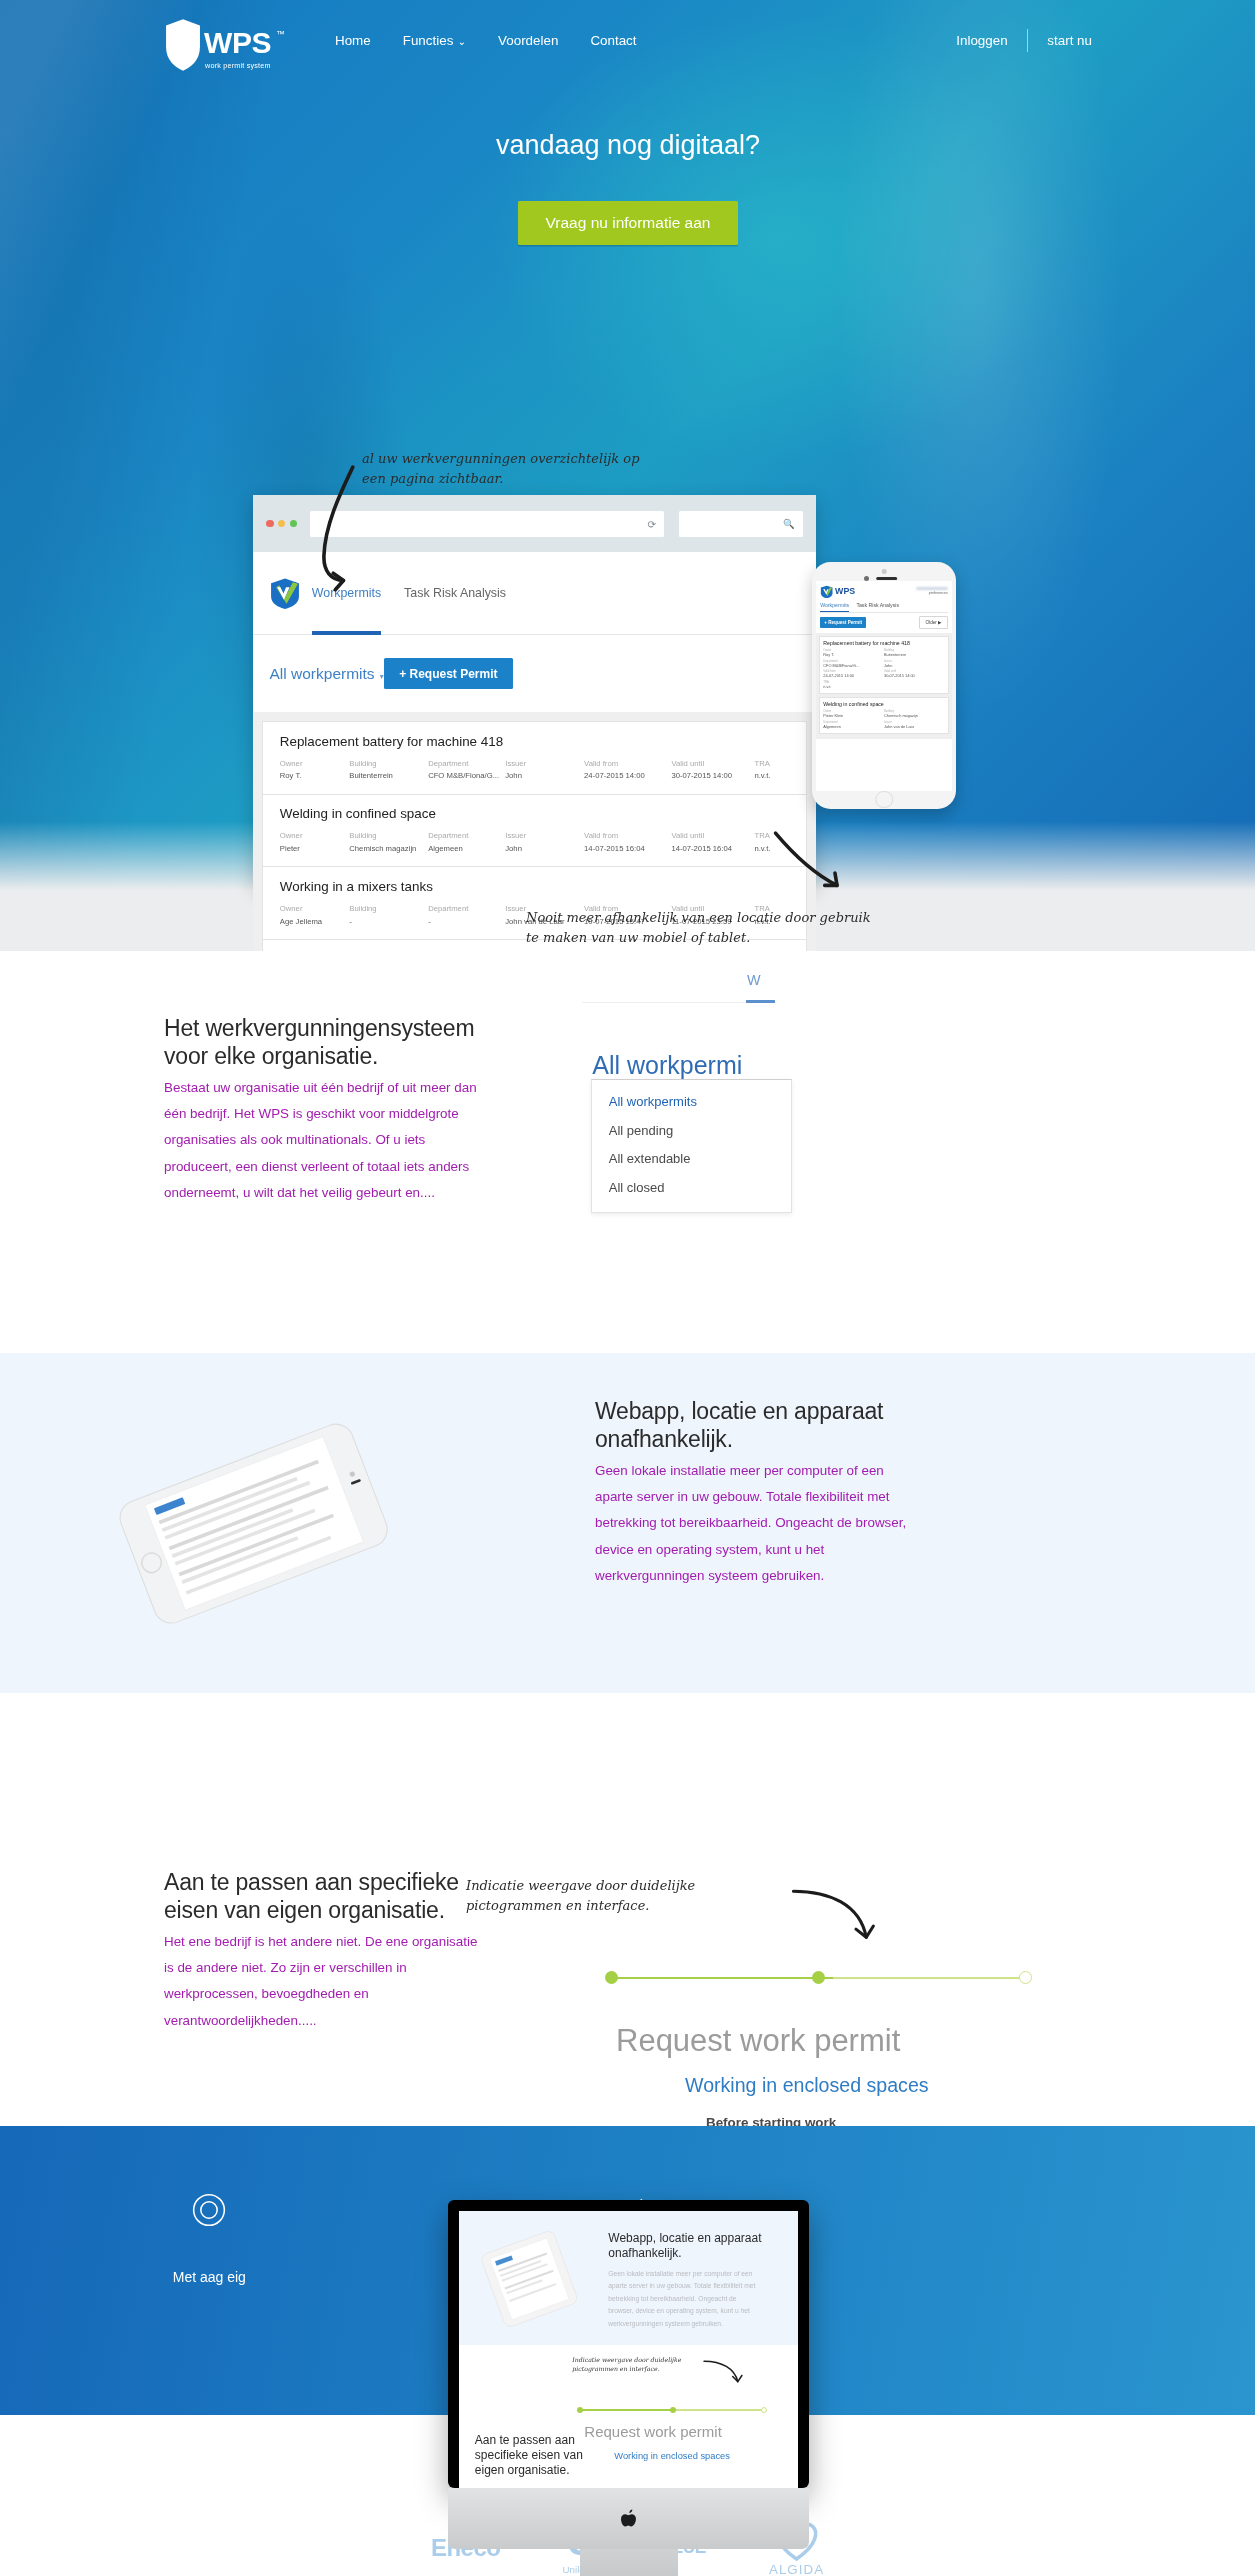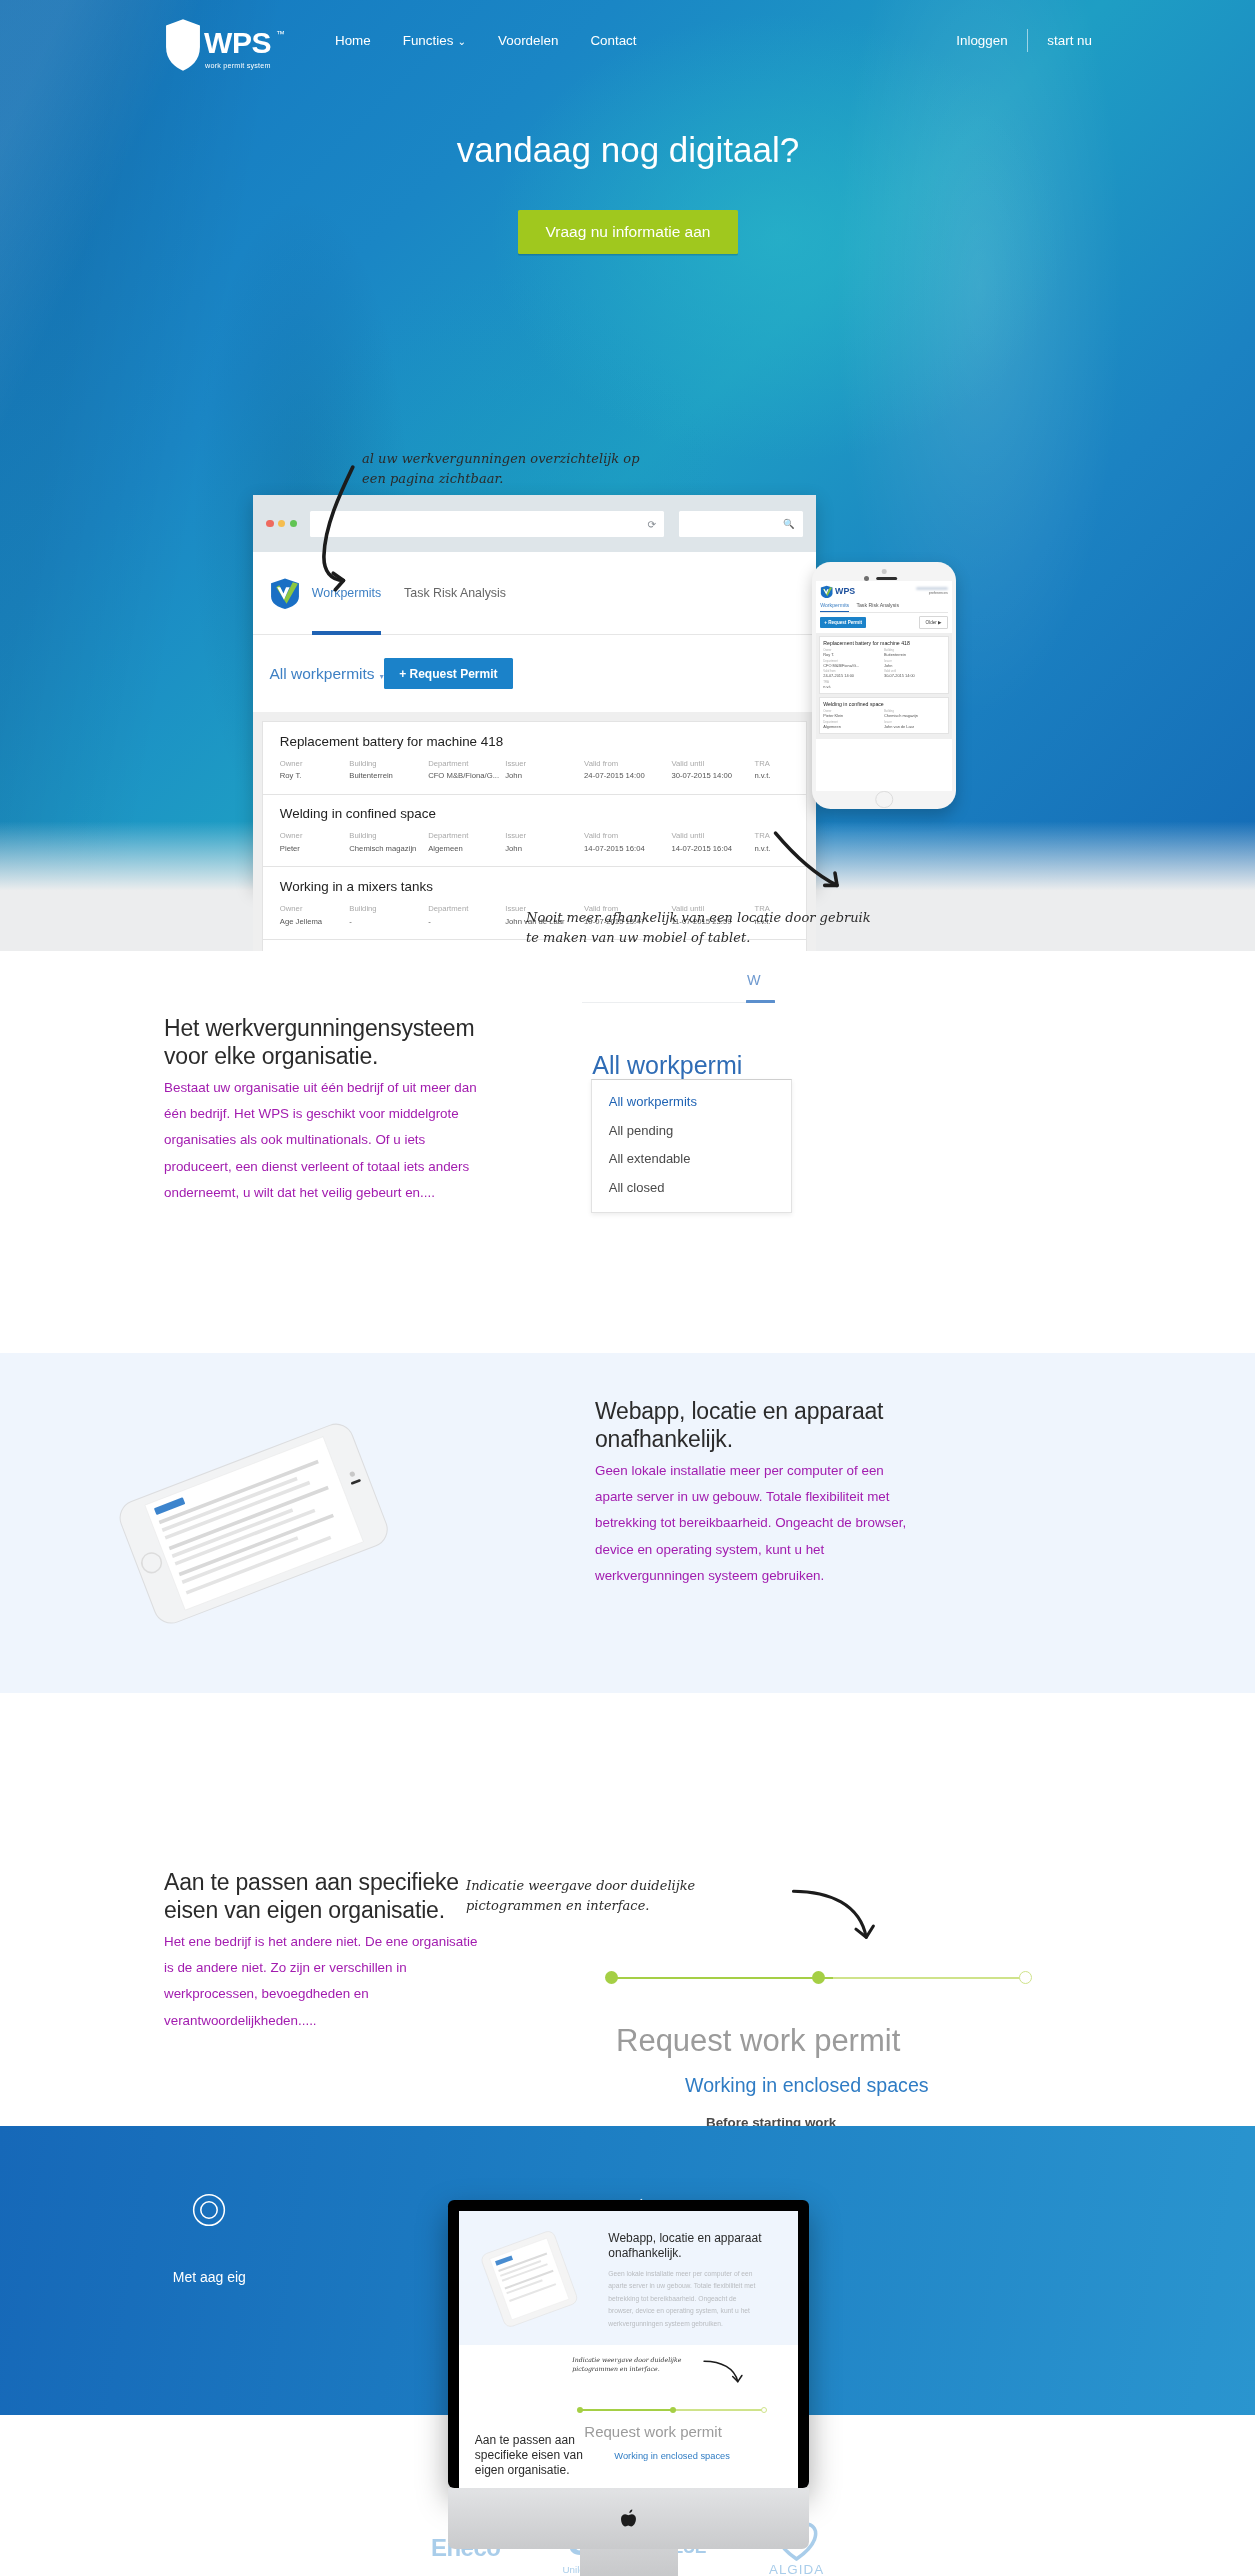--- a/index.html
+++ b/index.html
@@ -47,21 +47,21 @@
   .nav-links { display:flex; align-items:center; margin-left:16px; margin-bottom:7.2px; }
   .nav-link { color:#fff; font-size:13.4px; margin-right:32px; white-space:nowrap; }
   .nav-link .caret { font-size:10.3px; margin-left:4.1px; }
   .nav-right { margin-left:auto; margin-right:164px; display:flex; align-items:center; margin-bottom:7.2px; }
   .nav-right .nav-link { margin-right:0; }
   .nav-sep { width:0.5px; height:23px; background:rgba(255,255,255,.55); margin:0 19.6px; }
 
   
   .hero-copy { position:relative; z-index:6; text-align:center; margin-top:58px; }
   .hero-h1 { color:#fff; font-size:44px; font-weight:normal; letter-spacing:-0.5px; line-height:1.04; }
-  .hero-h2 { color:#fff; font-size:35px; font-weight:normal; margin-top:9.3px; }
+  .hero-h2 { color:#fff; font-size:27px; font-weight:normal; margin-top:9.3px; }
   .hero-cta {
     display:inline-block; margin-top:40px;
     background:#a0c81e; color:#fff; font-size:15.5px;
     padding:13px 28px; border:none; border-radius:1.5px;
     box-shadow:0 1.5px 0 rgba(0,0,0,.16);
   }
 
   
   .hand {
     font-family:"DejaVu Serif", serif;

